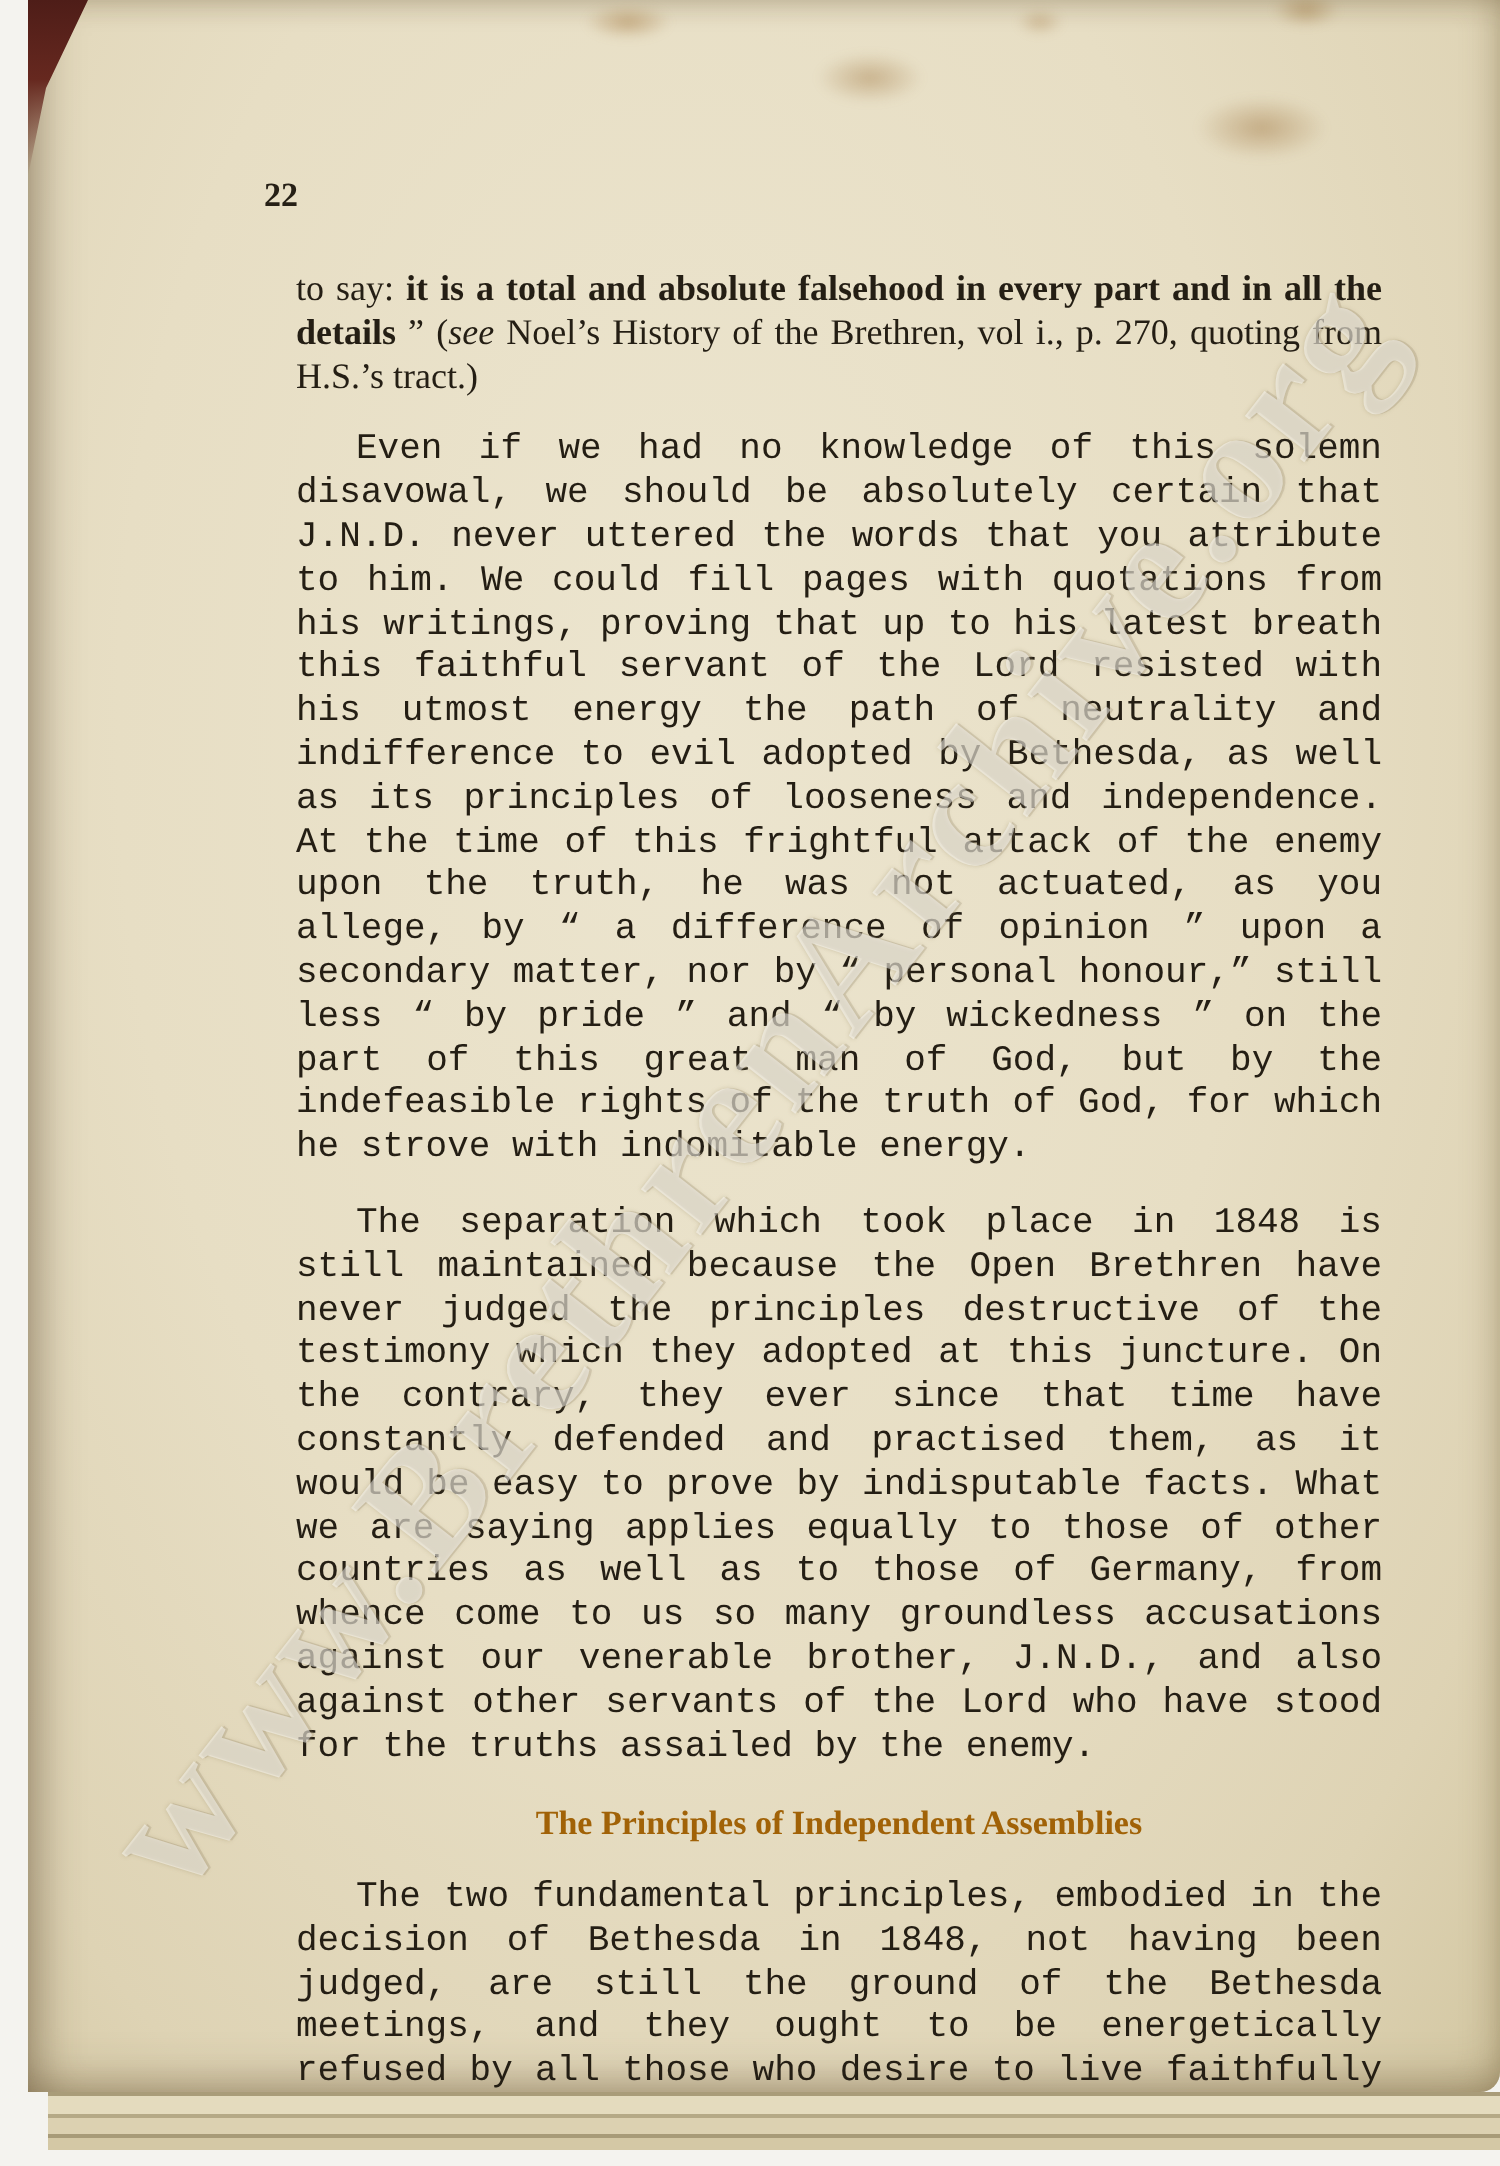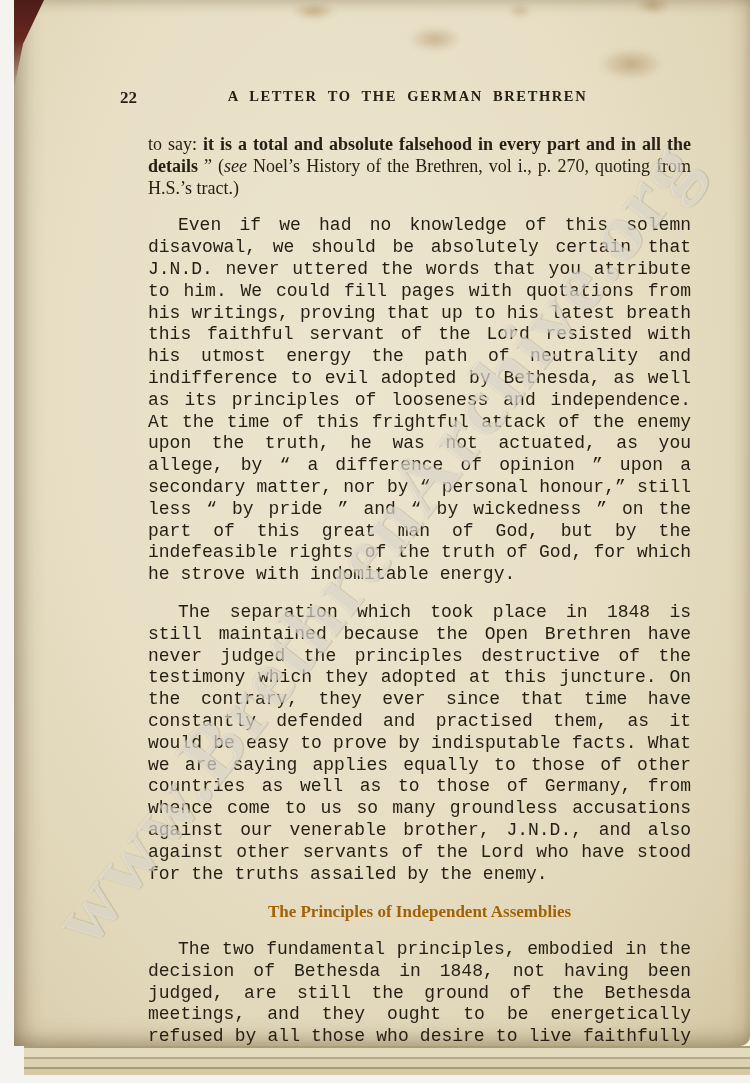--- a/index.html
+++ b/index.html
@@ -46,21 +46,21 @@
     position:absolute;left:50%;top:50%;
     transform:translate(-50%,-50%) rotate(-52deg);
     font-size:82px;font-weight:bold;white-space:nowrap;
     letter-spacing:3px;
     color:rgba(255,255,255,.48);
     text-shadow:0 0 2px rgba(150,135,95,.35), 1px 1px 0 rgba(120,108,75,.18);
     pointer-events:none;
   }
   
   .page-header{
-    position:absolute;left:120px;top:88px;width:575px;height:24px;
+    position:absolute;left:132px;top:88px;width:575px;height:24px;
   }
   .page-number{
     position:absolute;left:0;top:0;
     font-size:17px;font-weight:bold;color:#262016;
   }
   .running-title{
     text-align:center;
     font-size:14.5px;font-weight:bold;color:#262016;
     letter-spacing:1.6px;word-spacing:5px;
   }
@@ -87,21 +87,20 @@
 <div class="cover-corner"></div>
 
 <div class="stain-spot" style="left:292px;top:2px;width:44px;height:18px;background:radial-gradient(ellipse,rgba(158,112,52,.45),rgba(158,112,52,0) 70%);"></div>
 <div class="stain-spot" style="left:408px;top:26px;width:54px;height:26px;background:radial-gradient(ellipse,rgba(150,105,48,.38),rgba(150,105,48,0) 70%);"></div>
 <div class="stain-spot" style="left:598px;top:48px;width:66px;height:32px;background:radial-gradient(ellipse,rgba(148,102,45,.40),rgba(148,102,45,0) 70%);"></div>
 <div class="stain-spot" style="left:636px;top:-4px;width:34px;height:18px;background:radial-gradient(ellipse,rgba(150,108,50,.42),rgba(150,108,50,0) 70%);"></div>
 <div class="stain-spot" style="left:508px;top:4px;width:24px;height:14px;background:radial-gradient(ellipse,rgba(155,110,52,.32),rgba(155,110,52,0) 70%);"></div>
 
 <div class="page-header">
   <span class="page-number">22</span>
-  <div class="running-title">A LETTER TO THE GERMAN BRETHREN</div>
 </div>
 
 <div class="body-text">
     <p class="para"><span class="seg-normal">to say: </span><span class="seg-bold">it is a total and absolute falsehood in every part and in all the details </span><span class="seg-normal">” (</span><span class="seg-italic">see</span><span class="seg-normal"> Noel’s History of the Brethren, vol i., p. 270, quoting from H.S.’s tract.)</span></p>
     <p class="para indent"><span class="seg-normal">Even if we had no knowledge of this solemn disavowal, we should be absolutely certain that J.N.D. never uttered the words that you attribute to him.  We could fill pages with quotations from his writings, proving that up to his latest breath this faithful servant of the Lord resisted with his utmost energy the path of neutrality and indifference to evil adopted by Bethesda, as well as its principles of looseness and independence.  At the time of this frightful attack of the enemy upon the truth, he was not actuated, as you allege, by “ a difference of opinion ” upon a secondary matter, nor by “ personal honour,” still less “ by pride ” and “ by wickedness ” on the part of this great man of God, but by the indefeasible rights of the truth of God, for which he strove with indomitable energy.</span></p>
     <p class="para indent"><span class="seg-normal">The separation which took place in 1848 is still maintained because the Open Brethren have never judged the principles destructive of the testimony which they adopted at this juncture.  On the contrary, they ever since that time have constantly defended and practised them, as it would be easy to prove by indisputable facts.  What we are saying applies equally to those of other countries as well as to those of Germany, from whence come to us so many groundless accusations against our venerable brother, J.N.D., and also against other servants of the Lord who have stood for the truths assailed by the enemy.</span></p>
     <h2 class="section-heading">The Principles of Independent Assemblies</h2>
     <p class="para indent"><span class="seg-normal">The two fundamental principles, embodied in the decision of Bethesda in 1848, not having been judged, are still the ground of the Bethesda meetings, and they ought to be energetically refused by all those who desire to live faithfully to the Lord and His word.  If we have at heart the holiness of the table, how can we accept that which is compromised by association with evil, under whatever form it may be?  How can the principle of the independence of assemblies be admitted, which destroys the testimony to be rendered to the truth of the unity of the body of Christ?  If we acknowledge a gather-</span></p>
   </div>
 

